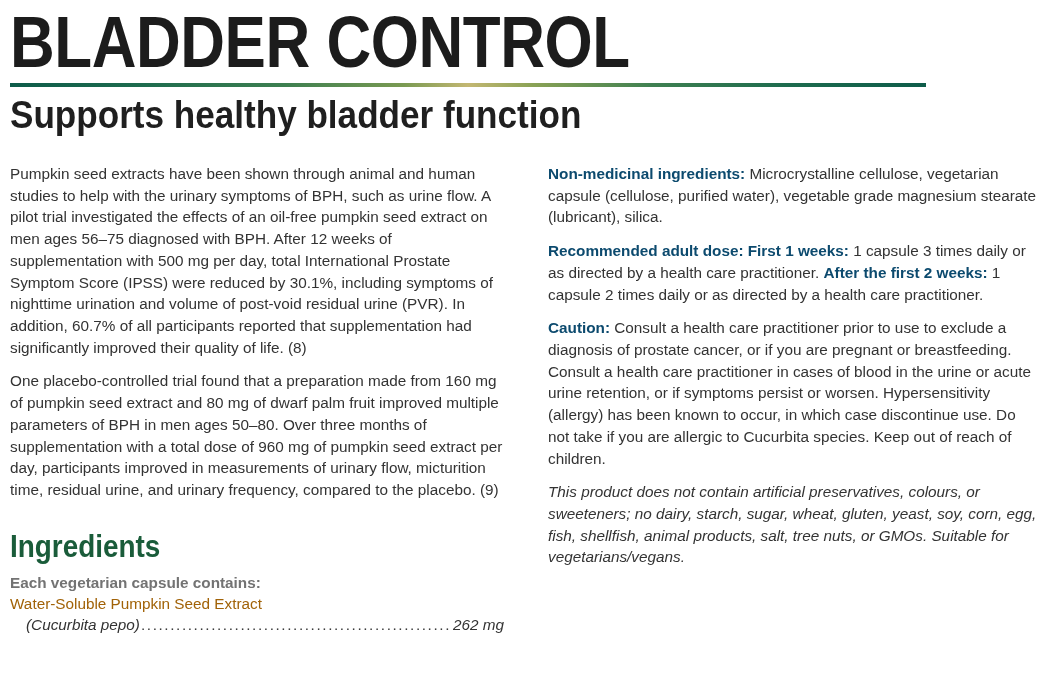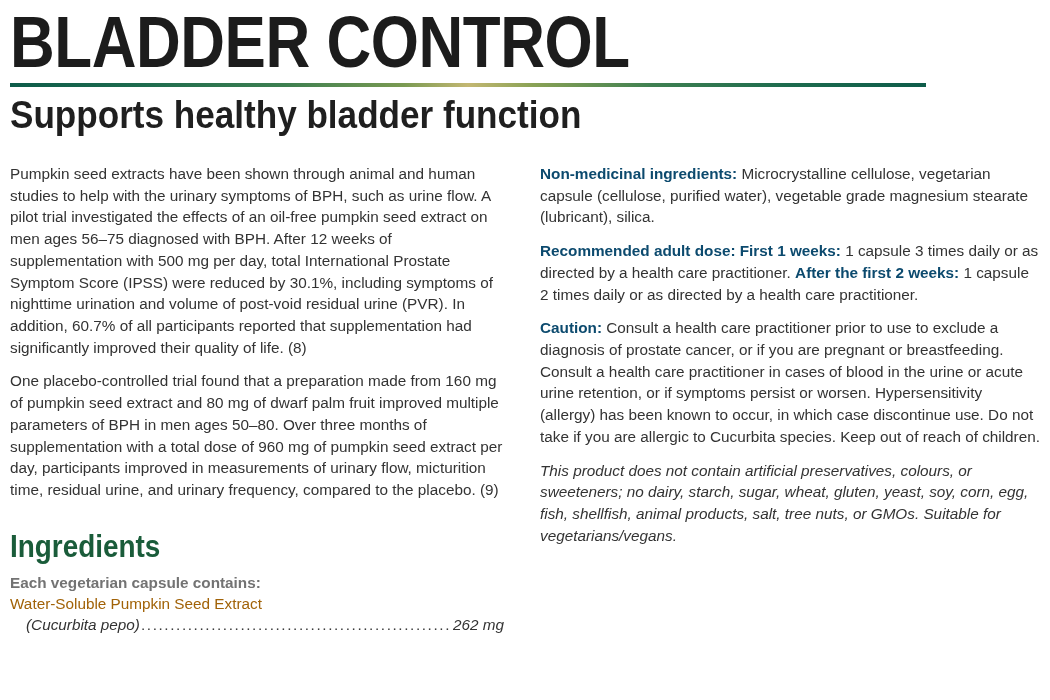--- a/index.html
+++ b/index.html
@@ -66,20 +66,21 @@
     white-space: nowrap;
   }
 
   
   .columns {
     display: flex;
     margin-top: 26px;
     padding: 0 10px;
     box-sizing: border-box;
     width: 1050px;
+    gap: 8px;
   }
   .col {
     box-sizing: border-box;
   }
   .col-left {
     width: 512px;
     padding-right: 18px;
   }
   .col-right {
     width: 518px;

